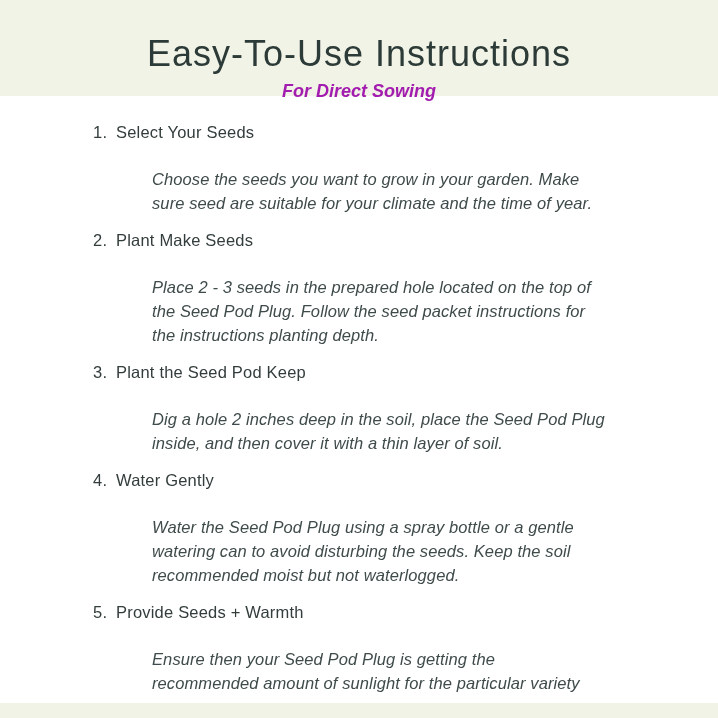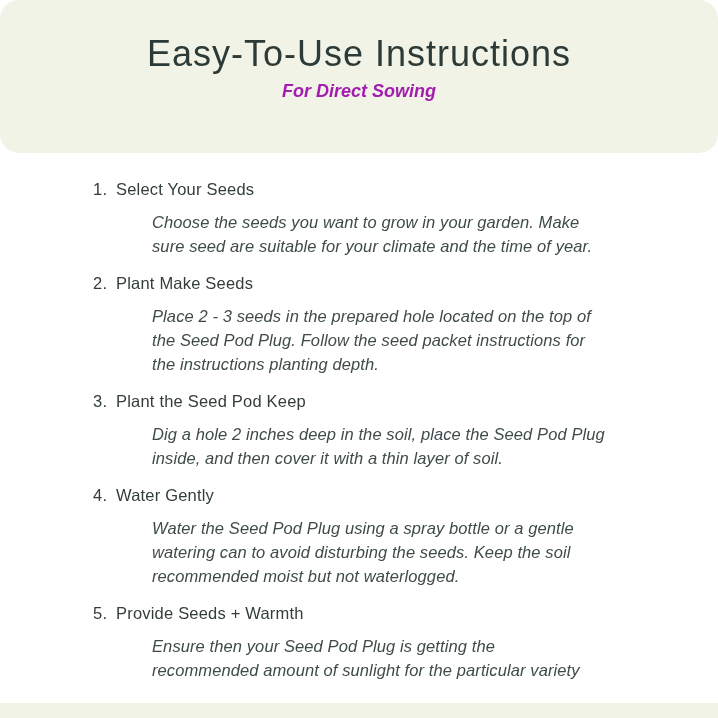--- a/index.html
+++ b/index.html
@@ -13,25 +13,24 @@
     position: relative;
     overflow: hidden;
     font-family: "Liberation Sans", sans-serif;
     color: #3f4b4a;
   }
   .band {
     background: #f2f3e7;
     width: 718px;
   }
   .band-top {
-    height: 153px;
+    height: 96px;
     box-sizing: border-box;
     padding-top: 32px;
     text-align: center;
-    border-radius: 19px;
   }
   .band-bottom {
     position: absolute;
     left: 0;
     bottom: 0;
     height: 15px;
   }
   .doc-title {
     font-size: 36px;
     line-height: 44px;
@@ -61,21 +60,21 @@
     font-weight: 500;
     letter-spacing: 0.2px;
     color: #333d3c;
     white-space: nowrap;
   }
   .step-number {
     width: 23px;
     flex: 0 0 23px;
   }
   .step-desc {
-    margin: 10px 0 0 59px;
+    margin: 24px 0 0 59px;
     font-style: italic;
     font-weight: 500;
     font-size: 16.5px;
     line-height: 24px;
     color: #3f4b4a;
     letter-spacing: 0.1px;
   }
   .step-desc .line {
     white-space: nowrap;
   }

